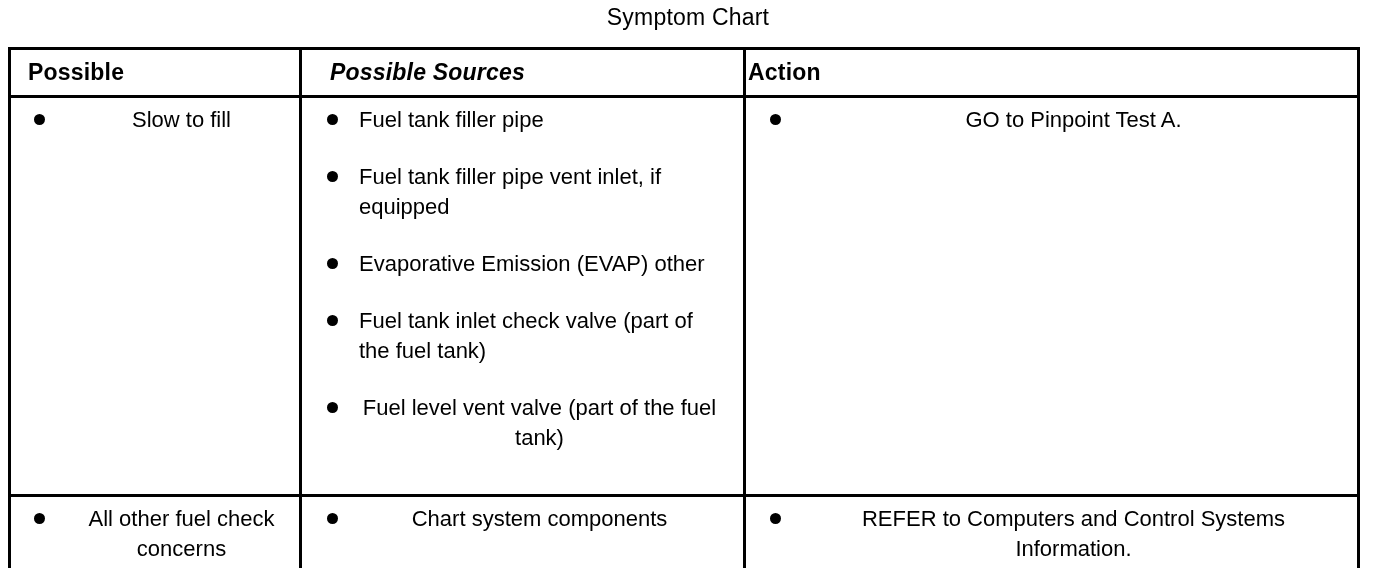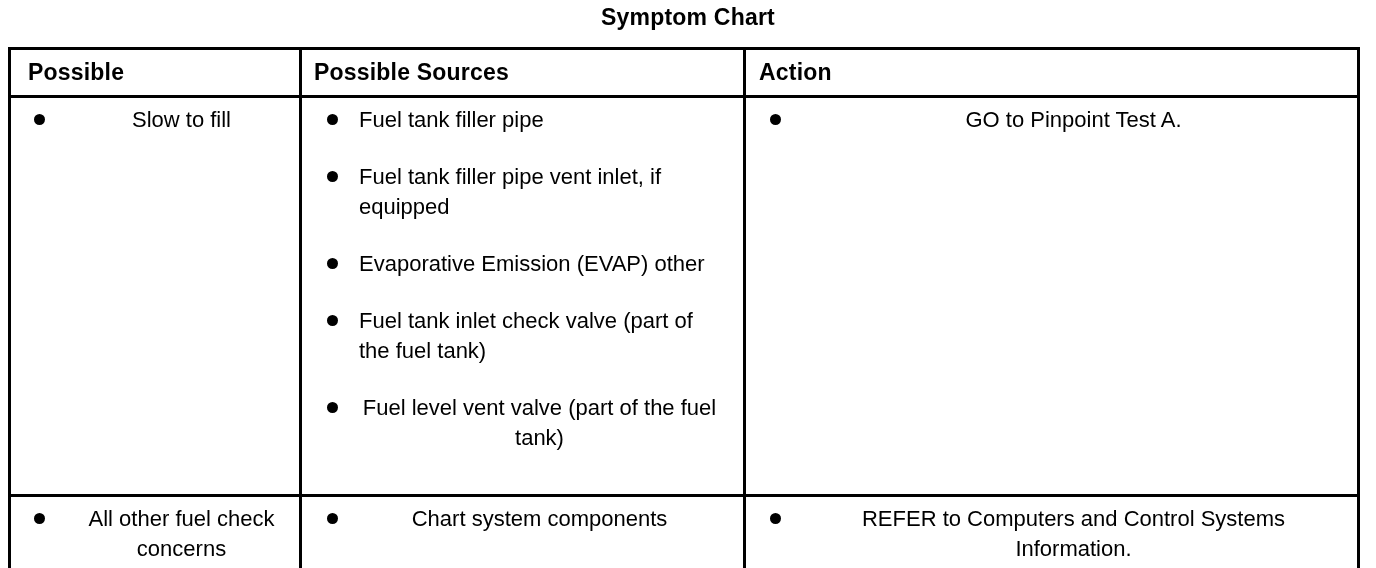--- a/index.html
+++ b/index.html
@@ -15,21 +15,21 @@
     height: 568px;
     background: #ffffff;
     overflow: hidden;
   }
   .doc-title {
     margin: 3px 0 0 0;
     width: 1376px;
     text-align: center;
     font-size: 23px;
     line-height: 28px;
-    font-weight: 700;
+    font-weight: 400;
     letter-spacing: 0.2px;
   }
   table.symptom-table {
     border-collapse: collapse;
     table-layout: fixed;
     margin: 16px 0 0 8px;
     width: 1349px;
     background: #ffffff;
   }
   table.symptom-table, th, td {
@@ -38,22 +38,22 @@
   th {
     height: 45px;
     text-align: left;
     vertical-align: middle;
     font-size: 23px;
     font-weight: 700;
     padding: 0 6px 0 14px;
     letter-spacing: 0.2px;
   }
   th.col-condition { padding-left: 17px; }
-  th.col-sources   { padding-left: 12px; }
-  th.col-action    { padding-left: 13px; margin-left: 40px; }
+  th.col-sources   { padding-left: 28px; font-style: italic; }
+  th.col-action    { padding-left: 2px; margin-left: 40px; }
   td {
     vertical-align: top;
     padding: 7px 10px 6px 22px;
   }
   td.cell-condition { padding-left: 20px; padding-right: 2px; }
   td.cell-sources   { padding-left: 22px; padding-right: 23px; }
   td.cell-action    { padding-left: 21px; padding-right: 12px; }
   tr.body-row-0 td { height: 383px; }
   tr.body-row-1 td { height: 73px; }
   ul.bullet-list {

